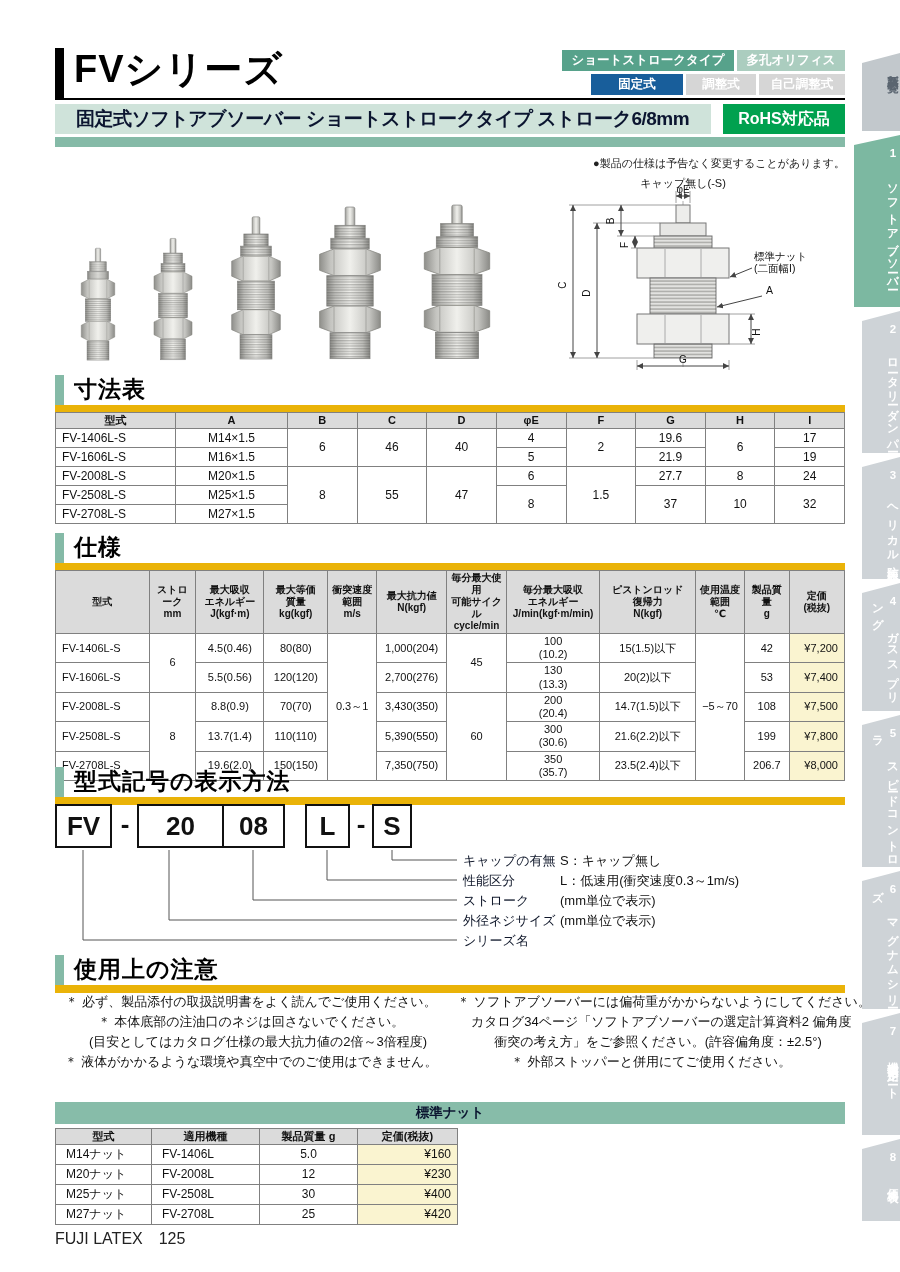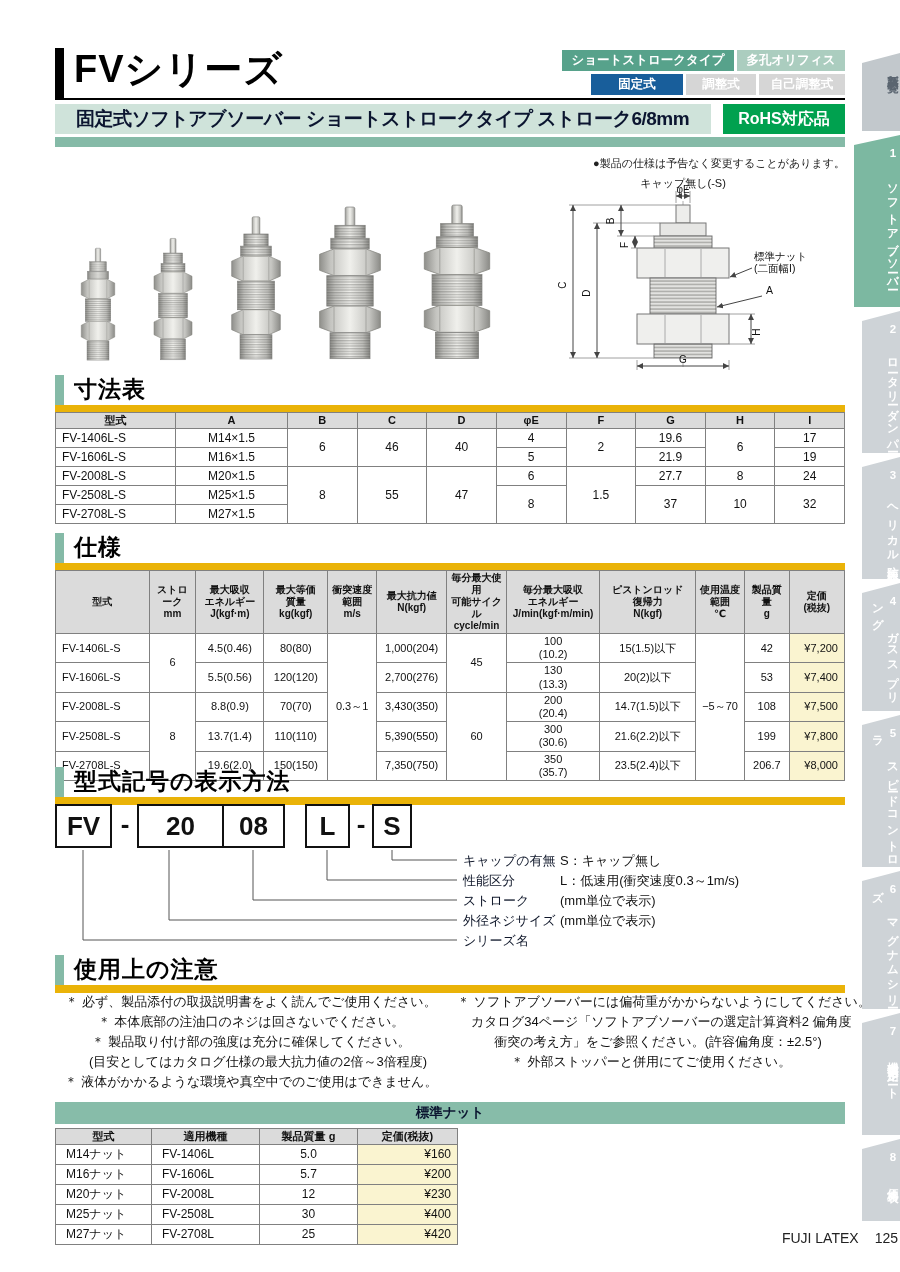--- a/index.html
+++ b/index.html
@@ -66,21 +66,21 @@
 
   
   #sidebar{right:0;top:53px;width:46px;display:flex;flex-direction:column;gap:4px;align-items:flex-end;}
   .stab{width:38px;background:#ced3d7;color:#fff;font-size:11.5px;font-weight:bold;
         writing-mode:vertical-rl;text-orientation:upright;letter-spacing:2px;
         padding-top:12px;box-sizing:border-box;text-align:left;
         clip-path:polygon(0 10px,100% 0,100% 100%,0 100%);}
   .stab.first{background:#c2c8cc;color:#5a6570;}
   .stab.active{width:46px;background:#7cb8a1;color:#fff;}
 
-  #footer{left:55px;top:1230px;width:807px;text-align:right;font-size:14px;color:#222;margin-left:36px;}
+  #footer{left:55px;top:1230px;width:807px;text-align:left;font-size:16px;color:#222;}
   #footer .pageno{margin-left:16px;}
 
   svg text{font-family:"Liberation Sans","DejaVu Sans",sans-serif;}
 </style>
 </head>
 <body>
 
 <div class="abs" id="title-bar"></div>
 <div class="abs" id="page-title">FVシリーズ</div>
 <div class="abs" id="title-rule"></div>
@@ -443,21 +443,20 @@
 <div class="section" style="top:952px;">
   <div class="sec-head">
     <div class="sec-bar"></div>
     <span class="sec-title">使用上の注意</span>
   </div>
 </div>
 <div class="section" style="top:992px;height:105px;text-align:center;">
   <div id="prec-left">
     <div class="note-line">＊ 必ず、製品添付の取扱説明書をよく読んでご使用ください。</div>
     <div class="note-line">＊ 本体底部の注油口のネジは回さないでください。</div>
-    <div class="note-line">＊ 製品取り付け部の強度は充分に確保してください。</div>
     <div class="note-line indent">(目安としてはカタログ仕様の最大抗力値の2倍～3倍程度)</div>
     <div class="note-line">＊ 液体がかかるような環境や真空中でのご使用はできません。</div>
   </div>
   <div id="prec-right">
     <div class="note-line">＊ ソフトアブソーバーには偏荷重がかからないようにしてください。</div>
     <div class="note-line indent">カタログ34ページ「ソフトアブソーバーの選定計算資料2 偏角度</div>
     <div class="note-line indent">衝突の考え方」をご参照ください。(許容偏角度：±2.5°)</div>
     <div class="note-line">＊ 外部ストッパーと併用にてご使用ください。</div>
   </div>
 </div>
@@ -480,26 +479,20 @@
     </tr>
       </thead>
     <tbody>
       <tr>
         <td class="model">M14ナット</td>
         <td class="model">FV-1406L</td>
         <td>5.0</td>
         <td class="price">¥160</td>
       </tr>
       <tr>
-        <td class="model">M16ナット</td>
-        <td class="model">FV-1606L</td>
-        <td>5.7</td>
-        <td class="price">¥200</td>
-      </tr>
-      <tr>
         <td class="model">M20ナット</td>
         <td class="model">FV-2008L</td>
         <td>12</td>
         <td class="price">¥230</td>
       </tr>
       <tr>
         <td class="model">M25ナット</td>
         <td class="model">FV-2508L</td>
         <td>30</td>
         <td class="price">¥400</td>

